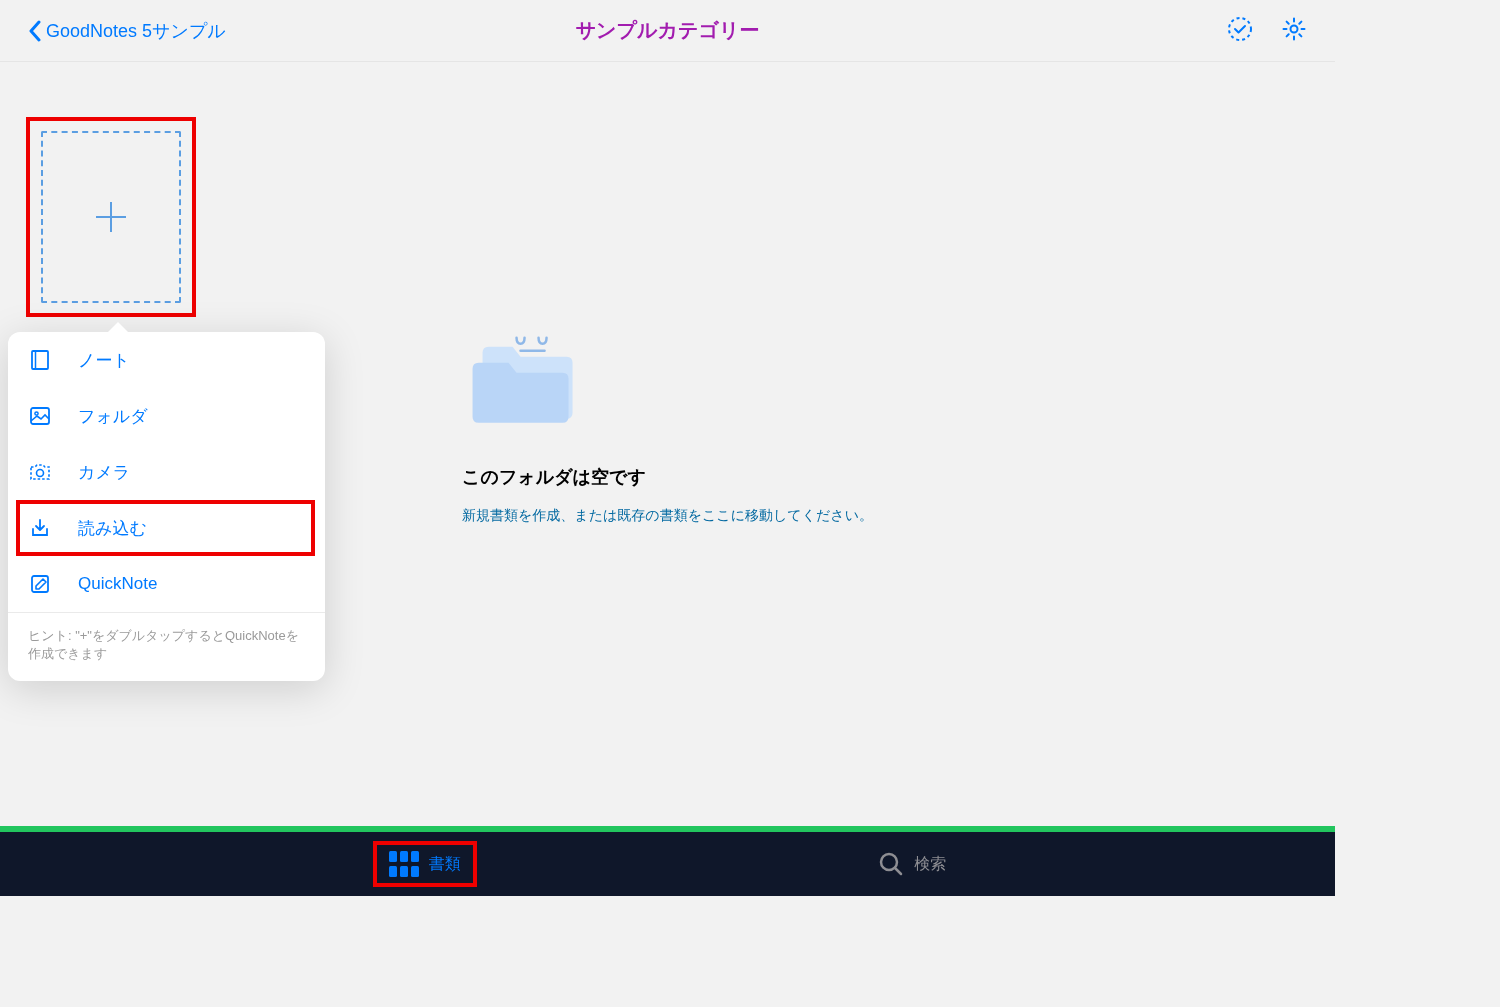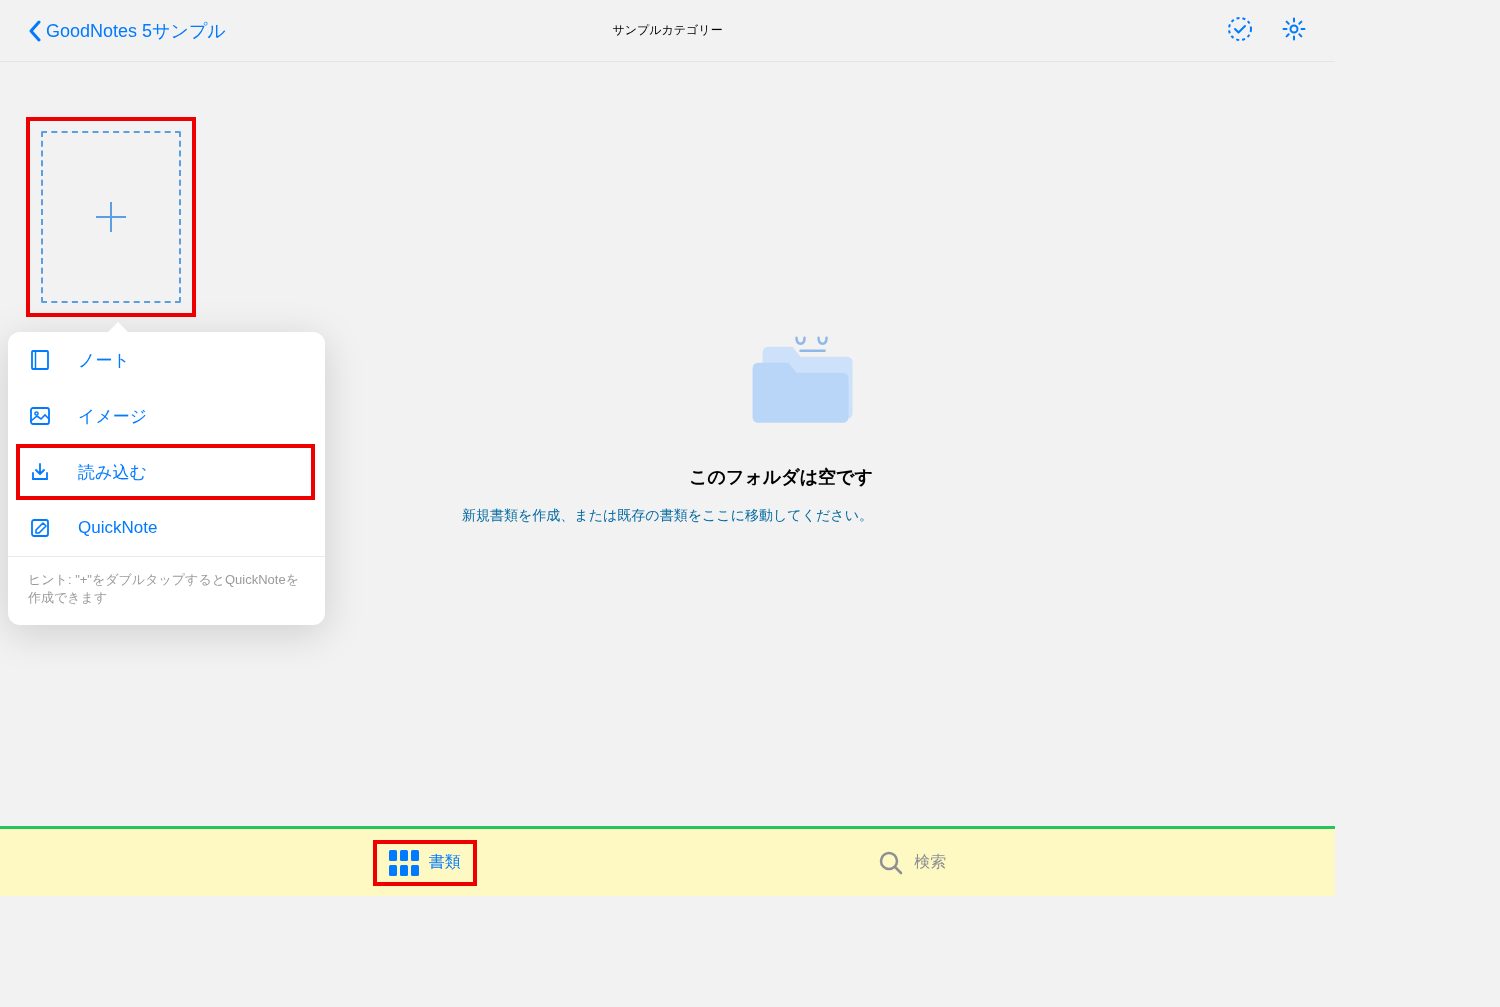--- a/index.html
+++ b/index.html
@@ -26,23 +26,23 @@
       align-items: center;
       color: #007aff;
       font-size: 18px;
       cursor: pointer;
     }
     .back-btn svg { margin-right: 4px; }
     .header-title {
       position: absolute;
       left: 50%;
       transform: translateX(-50%);
-      font-size: 12px;
-      font-weight: 400;
-      color: #000000;
+      font-size: 20px;
+      font-weight: 700;
+      color: #a21caf;
     }
     .header-right {
       display: flex;
       gap: 28px;
       align-items: center;
     }
     .header-icon {
       color: #007aff;
       cursor: pointer;
     }
@@ -130,41 +130,41 @@
       border-top: 1px solid #eaeaea;
       line-height: 1.4;
     }
 
     
     .empty-state {
       position: absolute;
       left: 50%;
       top: 50%;
       transform: translate(-50%, -60%);
-      text-align: right;
+      text-align: left;
     }
     .empty-folder-icon { margin-bottom: 28px; }
     .empty-title {
       font-size: 18px;
       font-weight: 600;
       color: #000;
       margin-bottom: 18px;
     }
     .empty-subtitle {
       font-size: 14px;
       color: #0369a1;
     }
 
     
     .tabbar {
       position: absolute;
       bottom: 0; left: 0; right: 0;
       height: 70px;
-      border-top: 3px solid #22c55e;
-      background: #fef9c3;
+      border-top: 6px solid #22c55e;
+      background: #0f172a;
       display: flex;
       align-items: center;
       justify-content: space-around;
       padding: 0 180px;
     }
     .tab {
       display: flex;
       align-items: center;
       gap: 10px;
       font-size: 16px;
@@ -237,21 +237,32 @@
       </div>
       <div class="popover-item-wrap">
         <div class="popover-item">
           <span class="popover-icon">
             <svg width="22" height="22" viewBox="0 0 22 22" fill="none">
                 <rect x="2" y="3" width="18" height="16" rx="2" stroke="#007aff" stroke-width="1.8"></rect>
                 <circle cx="7.5" cy="8.5" r="1.6" stroke="#007aff" stroke-width="1.5"></circle>
                 <path d="M2 16 L8 11 L12 14 L16 10 L20 14" stroke="#007aff" stroke-width="1.6"></path>
               </svg>
           </span>
-          <span>イメージ</span>
+          <span>フォルダ</span>
+        </div>
+      </div>
+      <div class="popover-item-wrap">
+        <div class="popover-item">
+          <span class="popover-icon">
+            <svg width="24" height="24" viewBox="0 0 24 24" fill="none">
+                <path d="M3 7 h4 l2-2 h6 l2 2 h4 v12 h-18 z" stroke="#007aff" stroke-width="1.6" stroke-dasharray="2.5 2"></path>
+                <circle cx="12" cy="13" r="3.5" stroke="#007aff" stroke-width="1.6"></circle>
+              </svg>
+          </span>
+          <span>カメラ</span>
         </div>
       </div>
       <div class="popover-item-wrap highlight">
         <div class="popover-item">
           <span class="popover-icon">
             <svg width="22" height="22" viewBox="0 0 22 22" fill="none">
                 <path d="M4 12 v6 h14 v-6" stroke="#007aff" stroke-width="1.8" stroke-linecap="round"></path>
                 <path d="M11 3 v9 M7 9 l4 4 l4-4" stroke="#007aff" stroke-width="1.8" stroke-linecap="round" stroke-linejoin="round"></path>
               </svg>
           </span>

